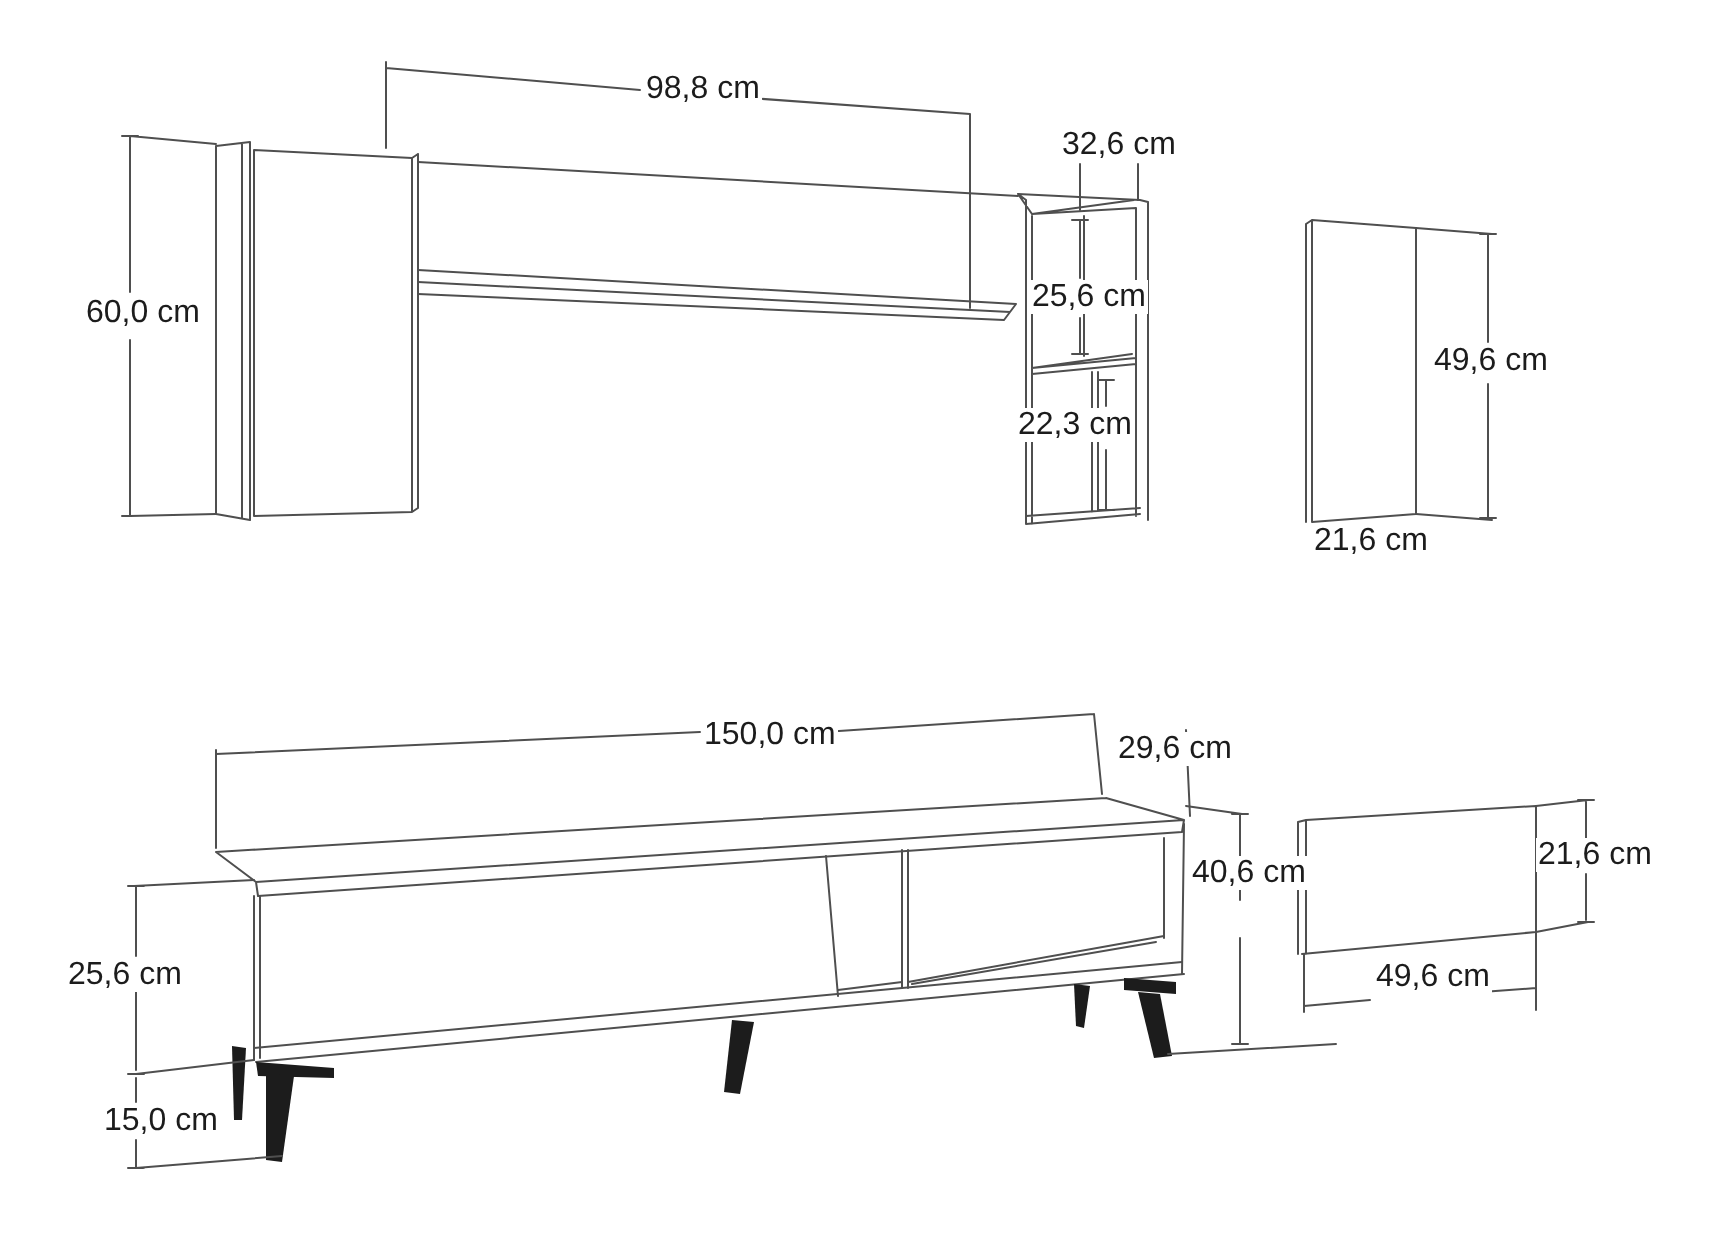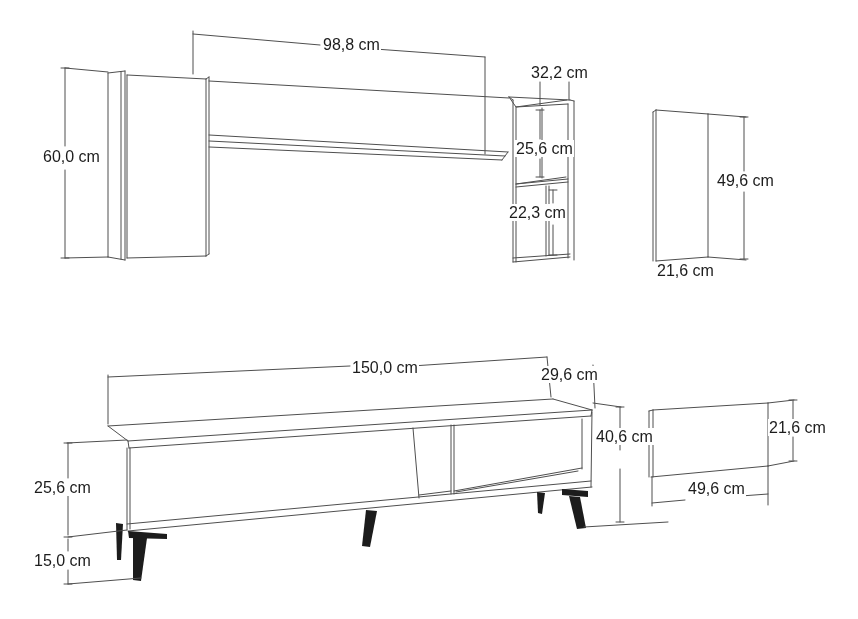--- a/index.html
+++ b/index.html
@@ -99,28 +99,28 @@
       <path d="M108,375 L108,424 M108,377 L350,366 M412,366 L547,357 M547,357 L551,397"></path>
       <path d="M593,365 L595,408"></path>
       <path d="M593,403 L621,407 M620,407 L620,450 M620,469 L620,522 M584,527 L668,522 M616,407 L624,407 M616,522 L624,522"></path>
       <path d="M67,443 L127,440 M68,443 L68,478 M68,496 L68,535 M68,537 L127,530 M68,539 L68,551 M68,570 L68,584 M68,584 L141,578 M64,443 L72,443 M64,537 L72,537 M64,584 L72,584"></path>
       <path d="M768,403 L794,400 M768,466 L794,461 M793,401 L793,419 M793,437 L793,460 M789,400 L797,400 M789,461 L797,461"></path>
       <path d="M652,477 L652,506 M768,466 L768,505 M652,503 L685,500 M741,496 L768,494"></path>
     </g>
   </svg>
 
   <span class="dim" style="left:322px;top:36px">98,8 cm</span>
-  <span class="dim" style="left:530px;top:64px">32,2 cm</span>
+  <span class="dim" style="left:530px;top:64px">32,6 cm</span>
   <span class="dim" style="left:42px;top:148px">60,0 cm</span>
   <span class="dim" style="left:515px;top:140px">25,6 cm</span>
   <span class="dim" style="left:508px;top:204px">22,3 cm</span>
   <span class="dim" style="left:716px;top:172px">49,6 cm</span>
   <span class="dim" style="left:656px;top:262px">21,6 cm</span>
 
   <span class="dim" style="left:351px;top:359px">150,0 cm</span>
-  <span class="dim" style="left:540px;top:366px">29,6 cm</span>
+  <span class="dim" style="left:558px;top:366px">29,6 cm</span>
   <span class="dim" style="left:595px;top:428px">40,6 cm</span>
   <span class="dim" style="left:33px;top:479px">25,6 cm</span>
-  <span class="dim" style="left:33px;top:552px">15,0 cm</span>
+  <span class="dim" style="left:51px;top:552px">15,0 cm</span>
   <span class="dim" style="left:768px;top:419px">21,6 cm</span>
   <span class="dim" style="left:687px;top:480px">49,6 cm</span>
 
 </div>
 
 </body></html>

